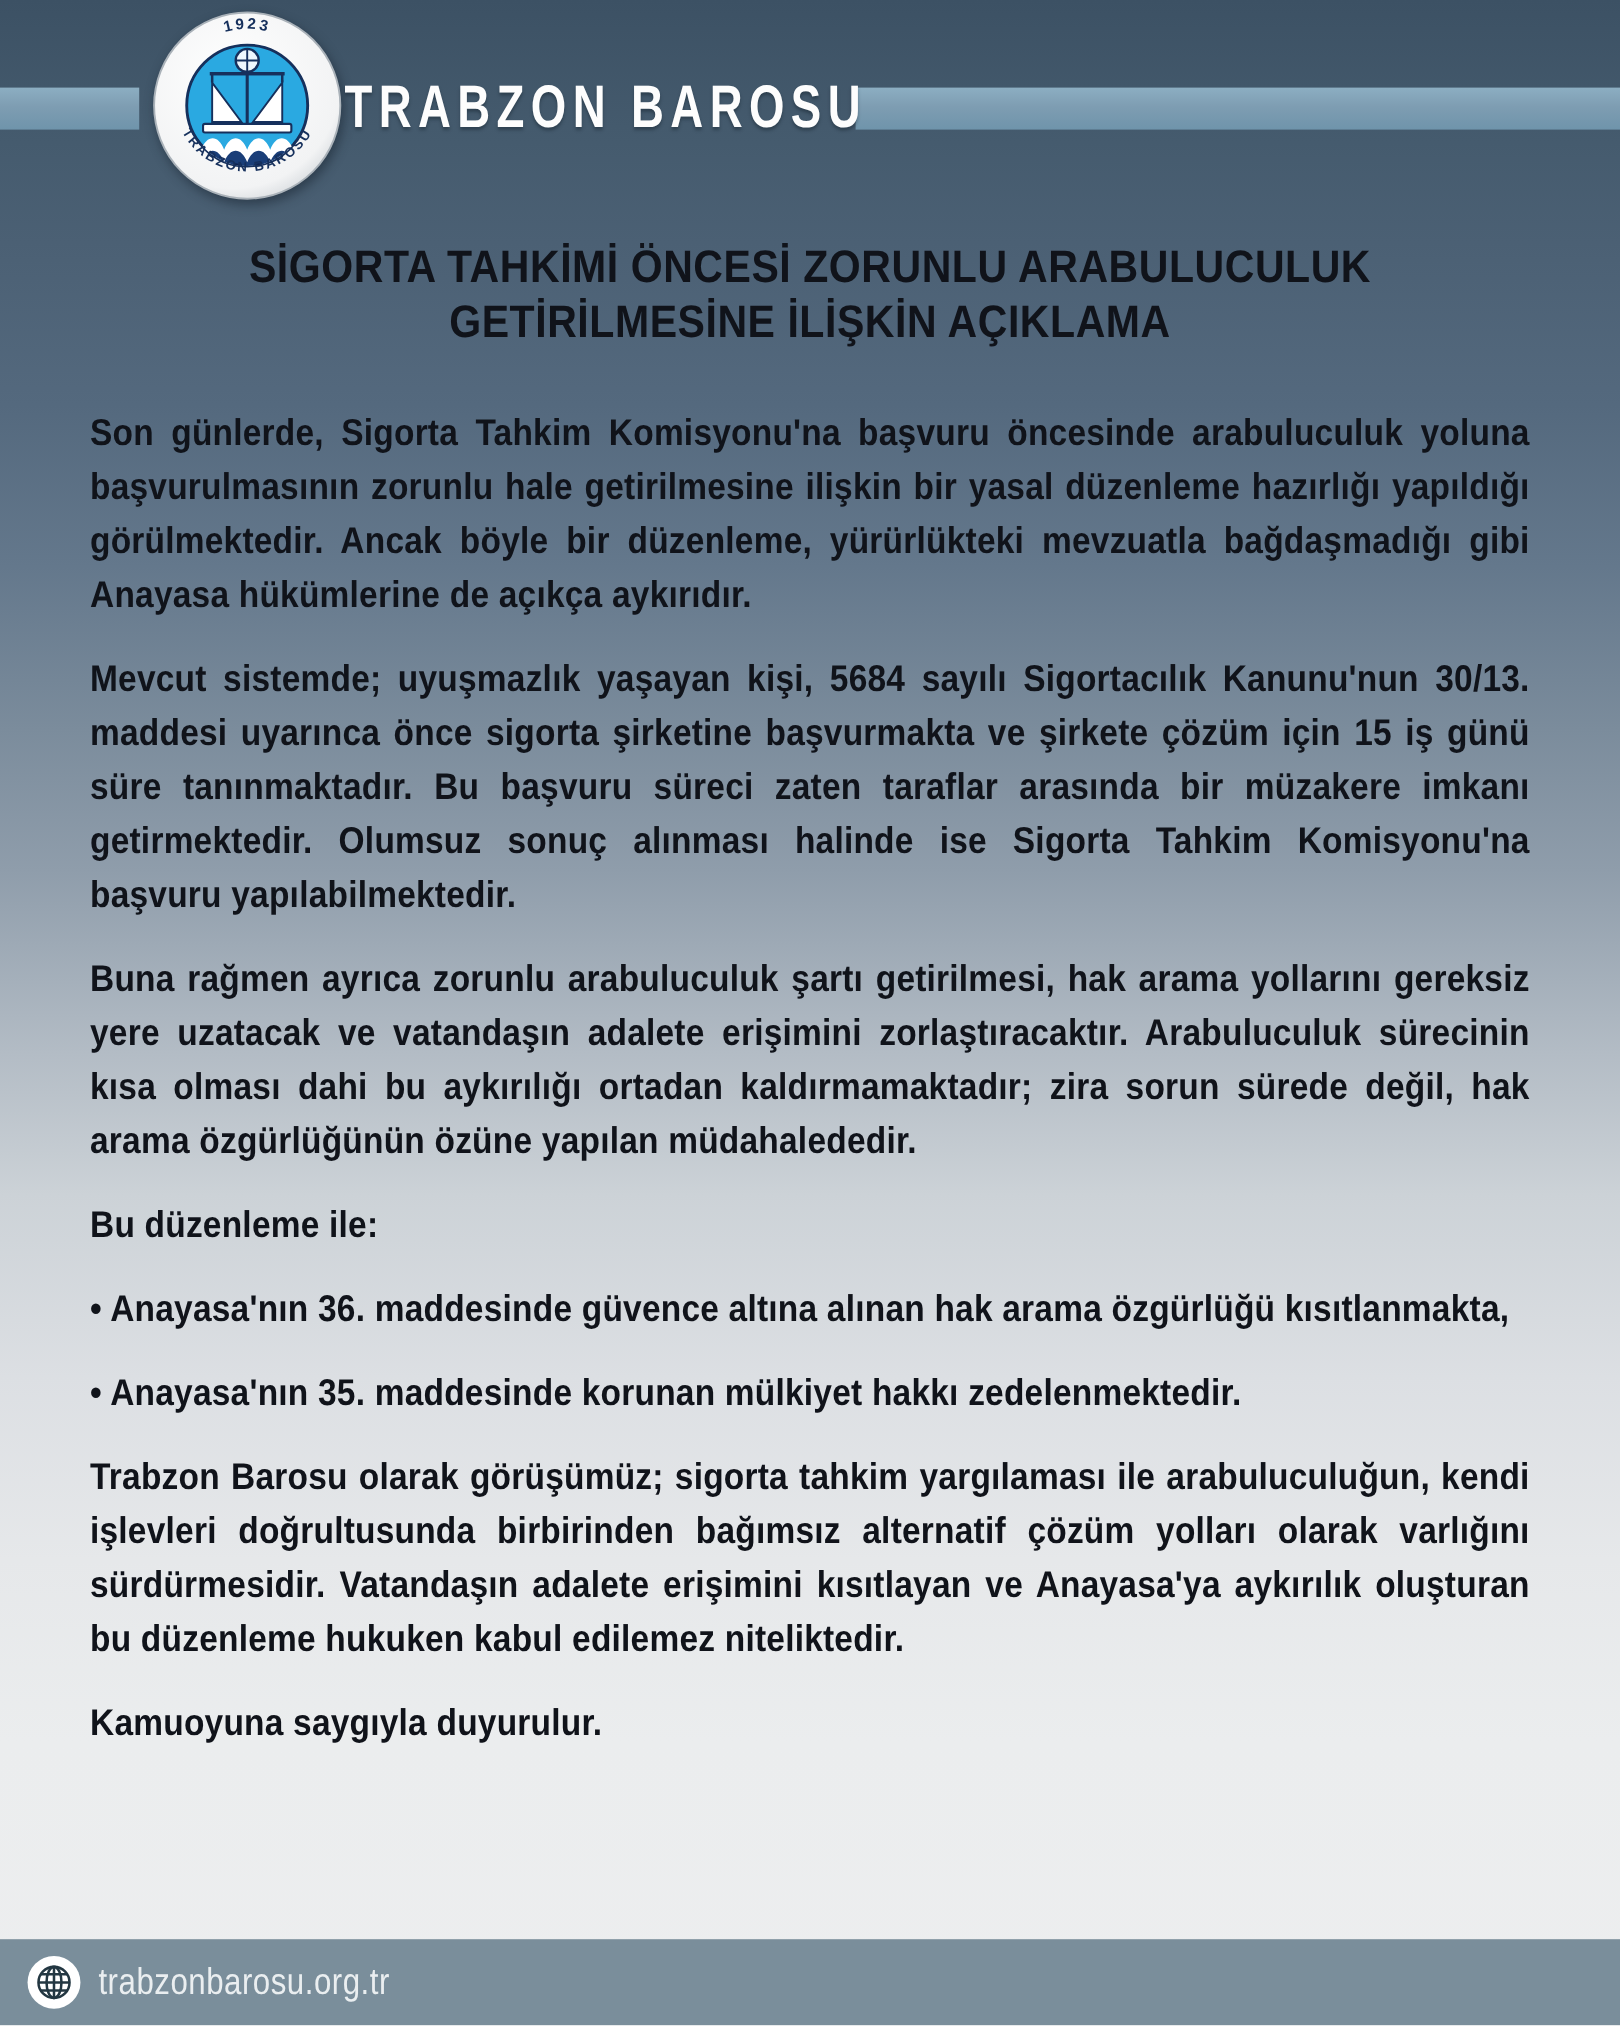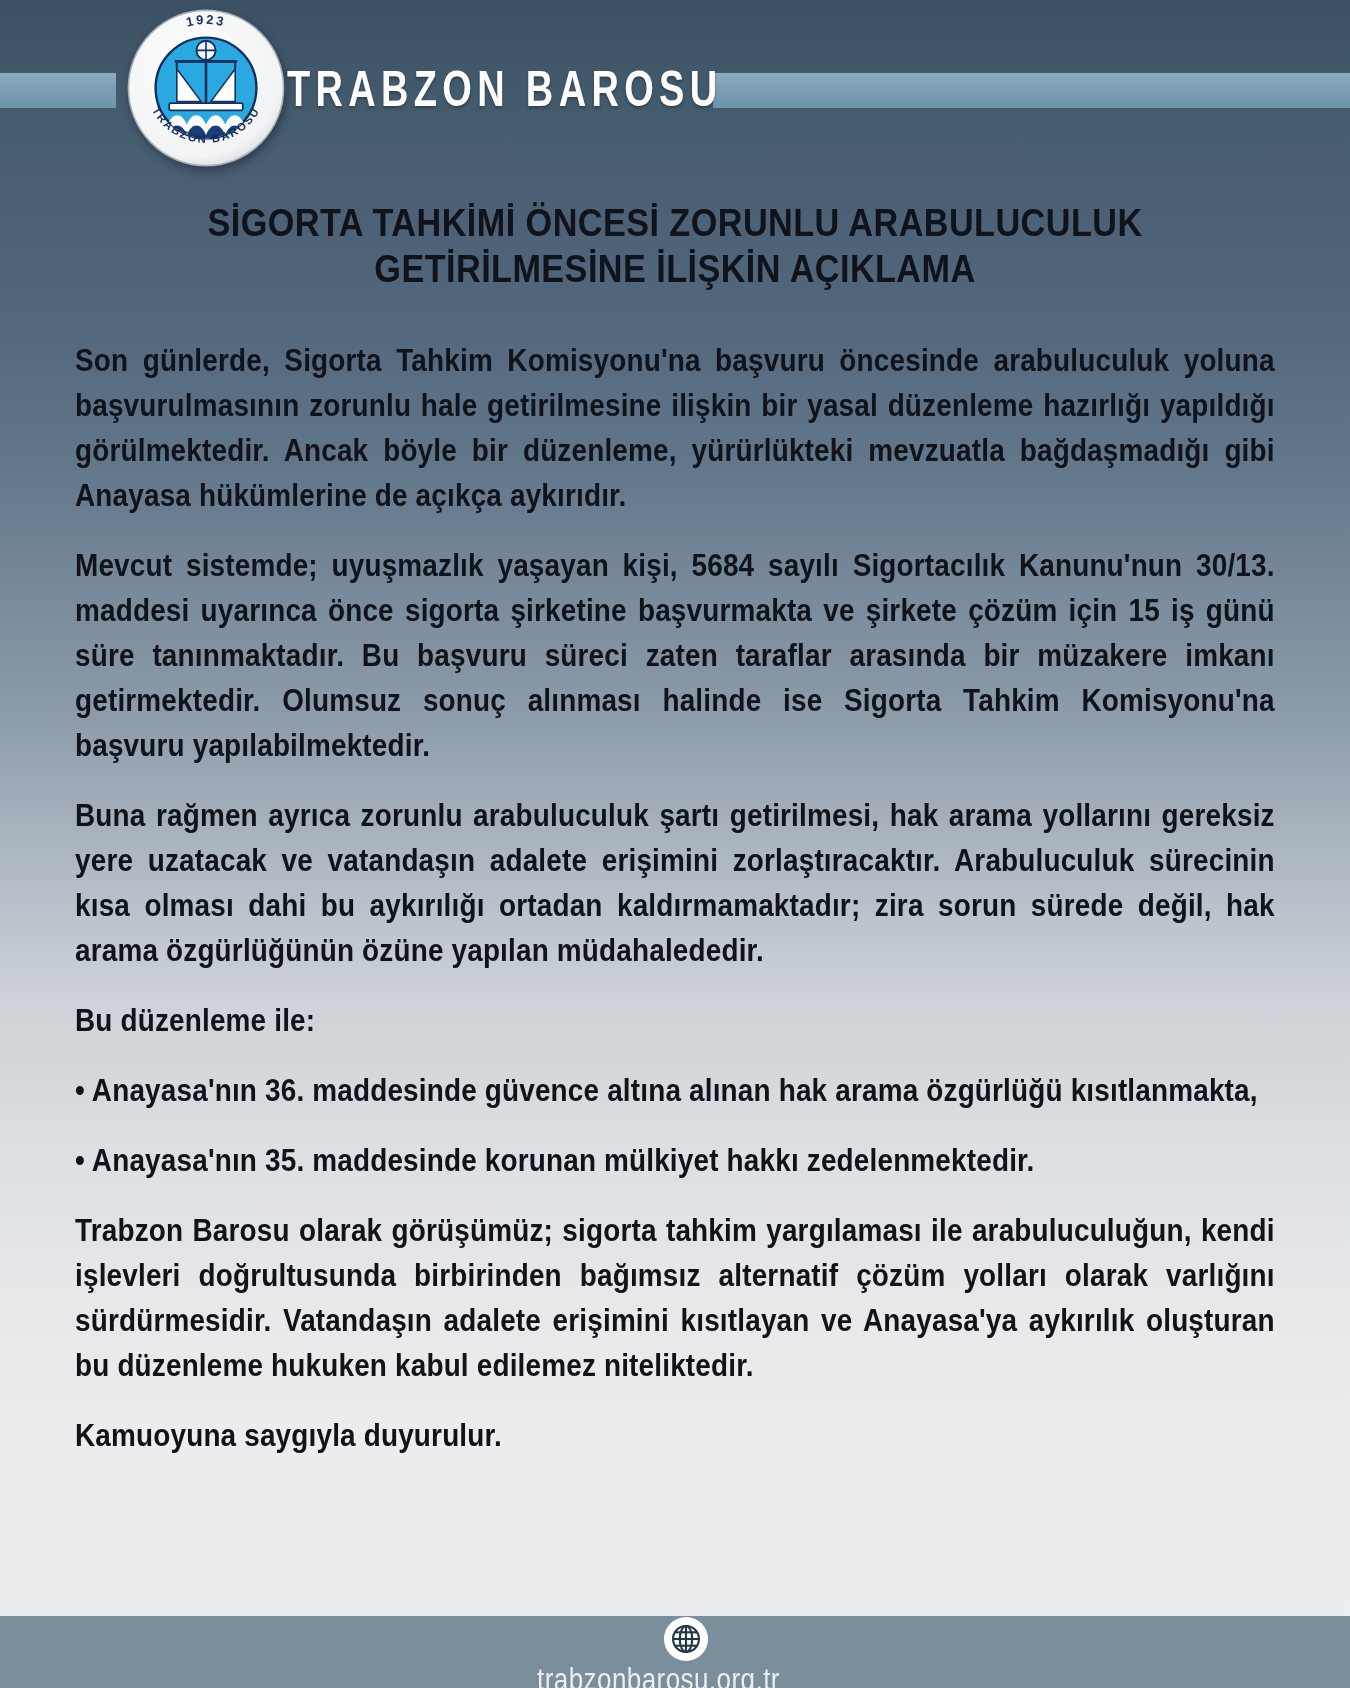--- a/index.html
+++ b/index.html
@@ -106,21 +106,20 @@
   
   .footer {
     position: absolute;
     left: 0;
     bottom: 0;
     width: 1350px;
     height: 72px;
     background: #7a8e9b;
     display: flex;
     align-items: center;
-    flex-direction: column;
   }
   .globe { margin-left: 22px; flex: 0 0 auto; }
   .site {
     margin-left: 14px;
     color: #eaeef0;
     font-size: 31px;
     letter-spacing: 0.5px;
     white-space: nowrap;
     transform: scaleX(0.84);
     transform-origin: 0 50%;

